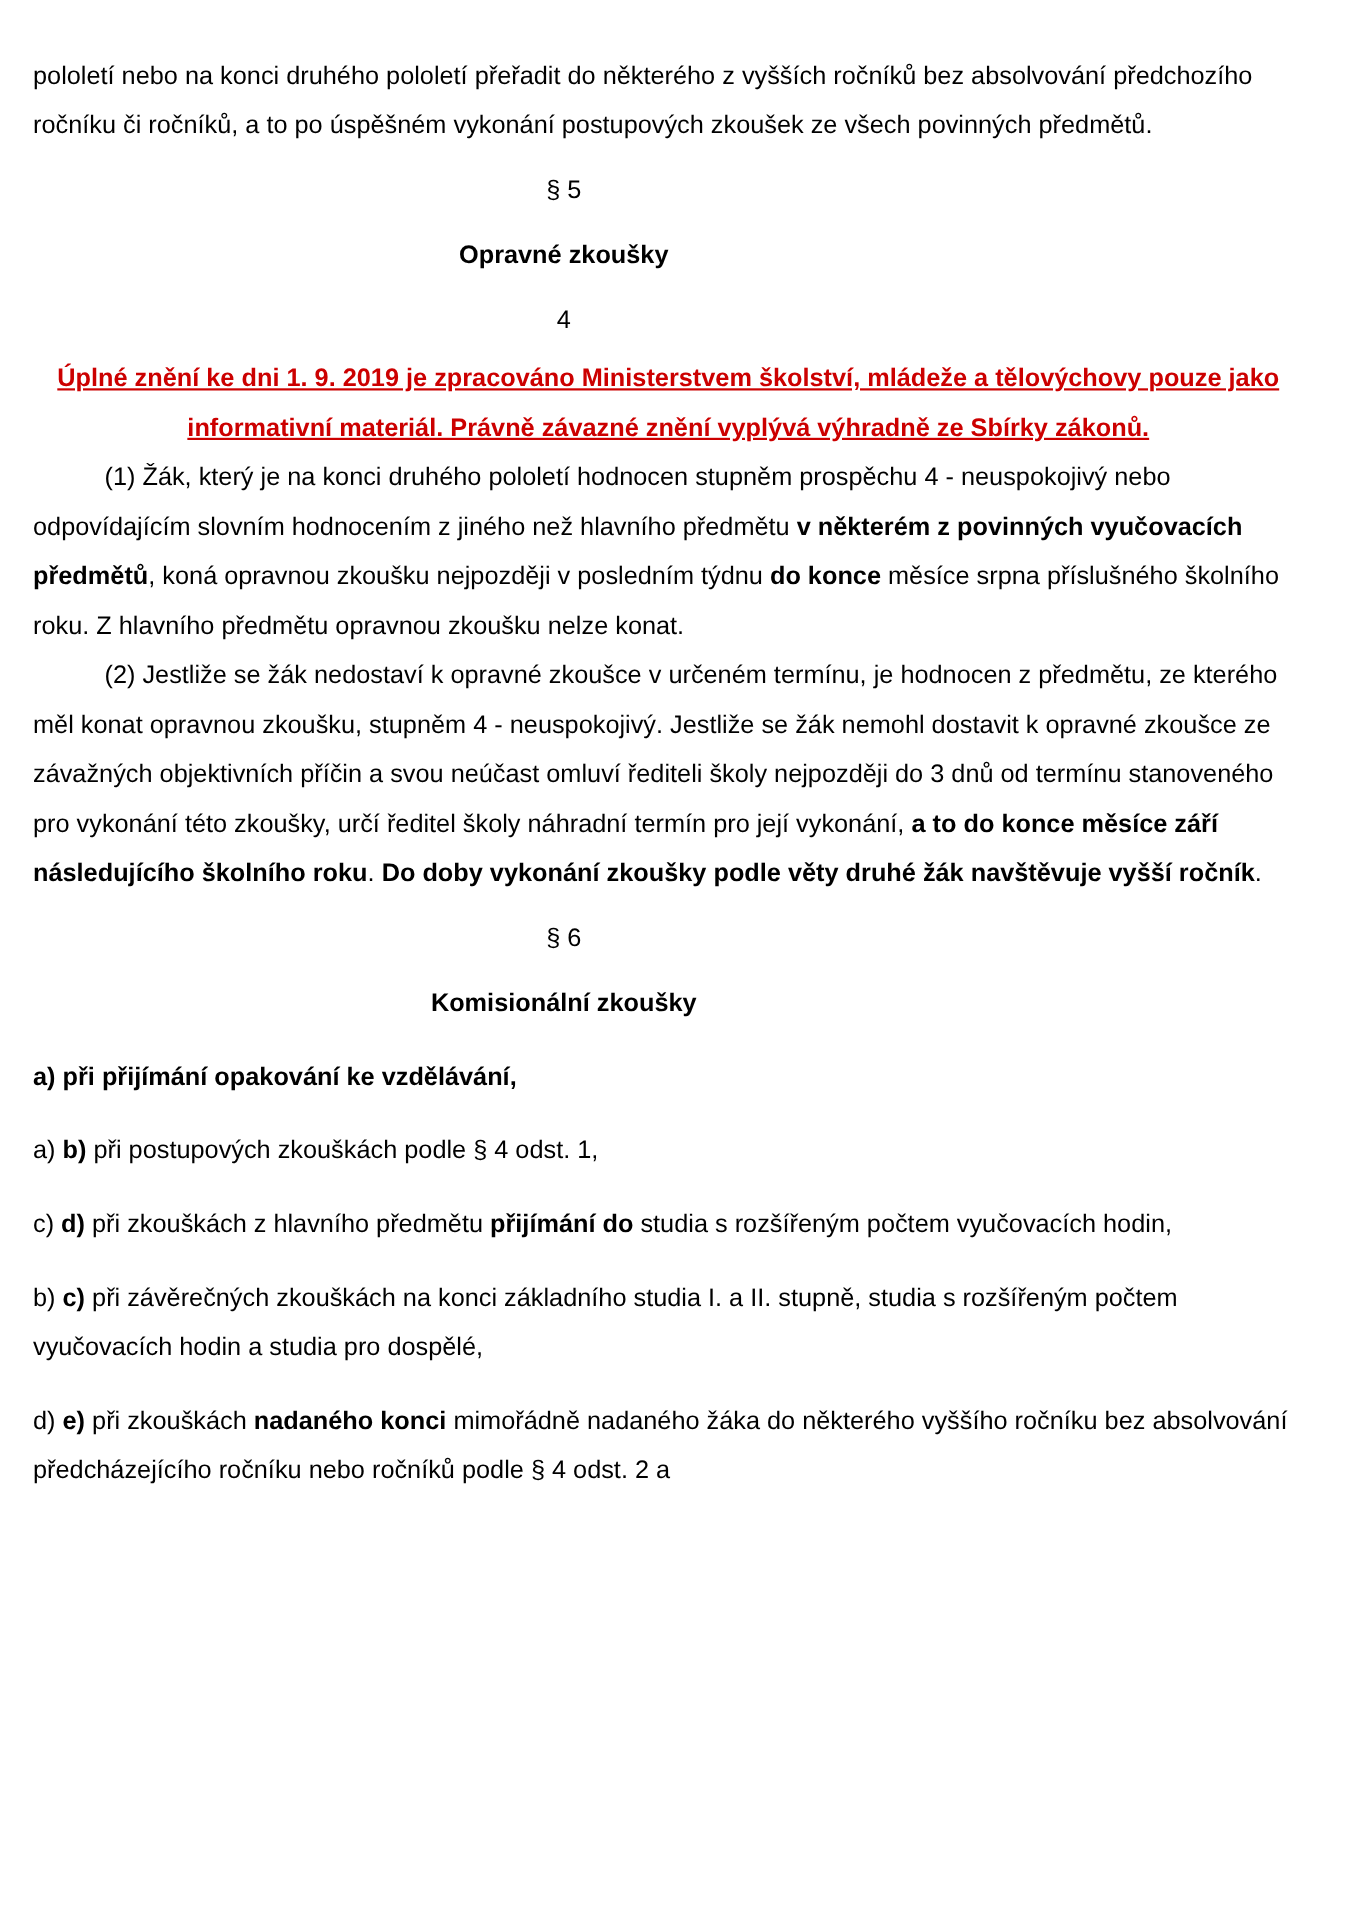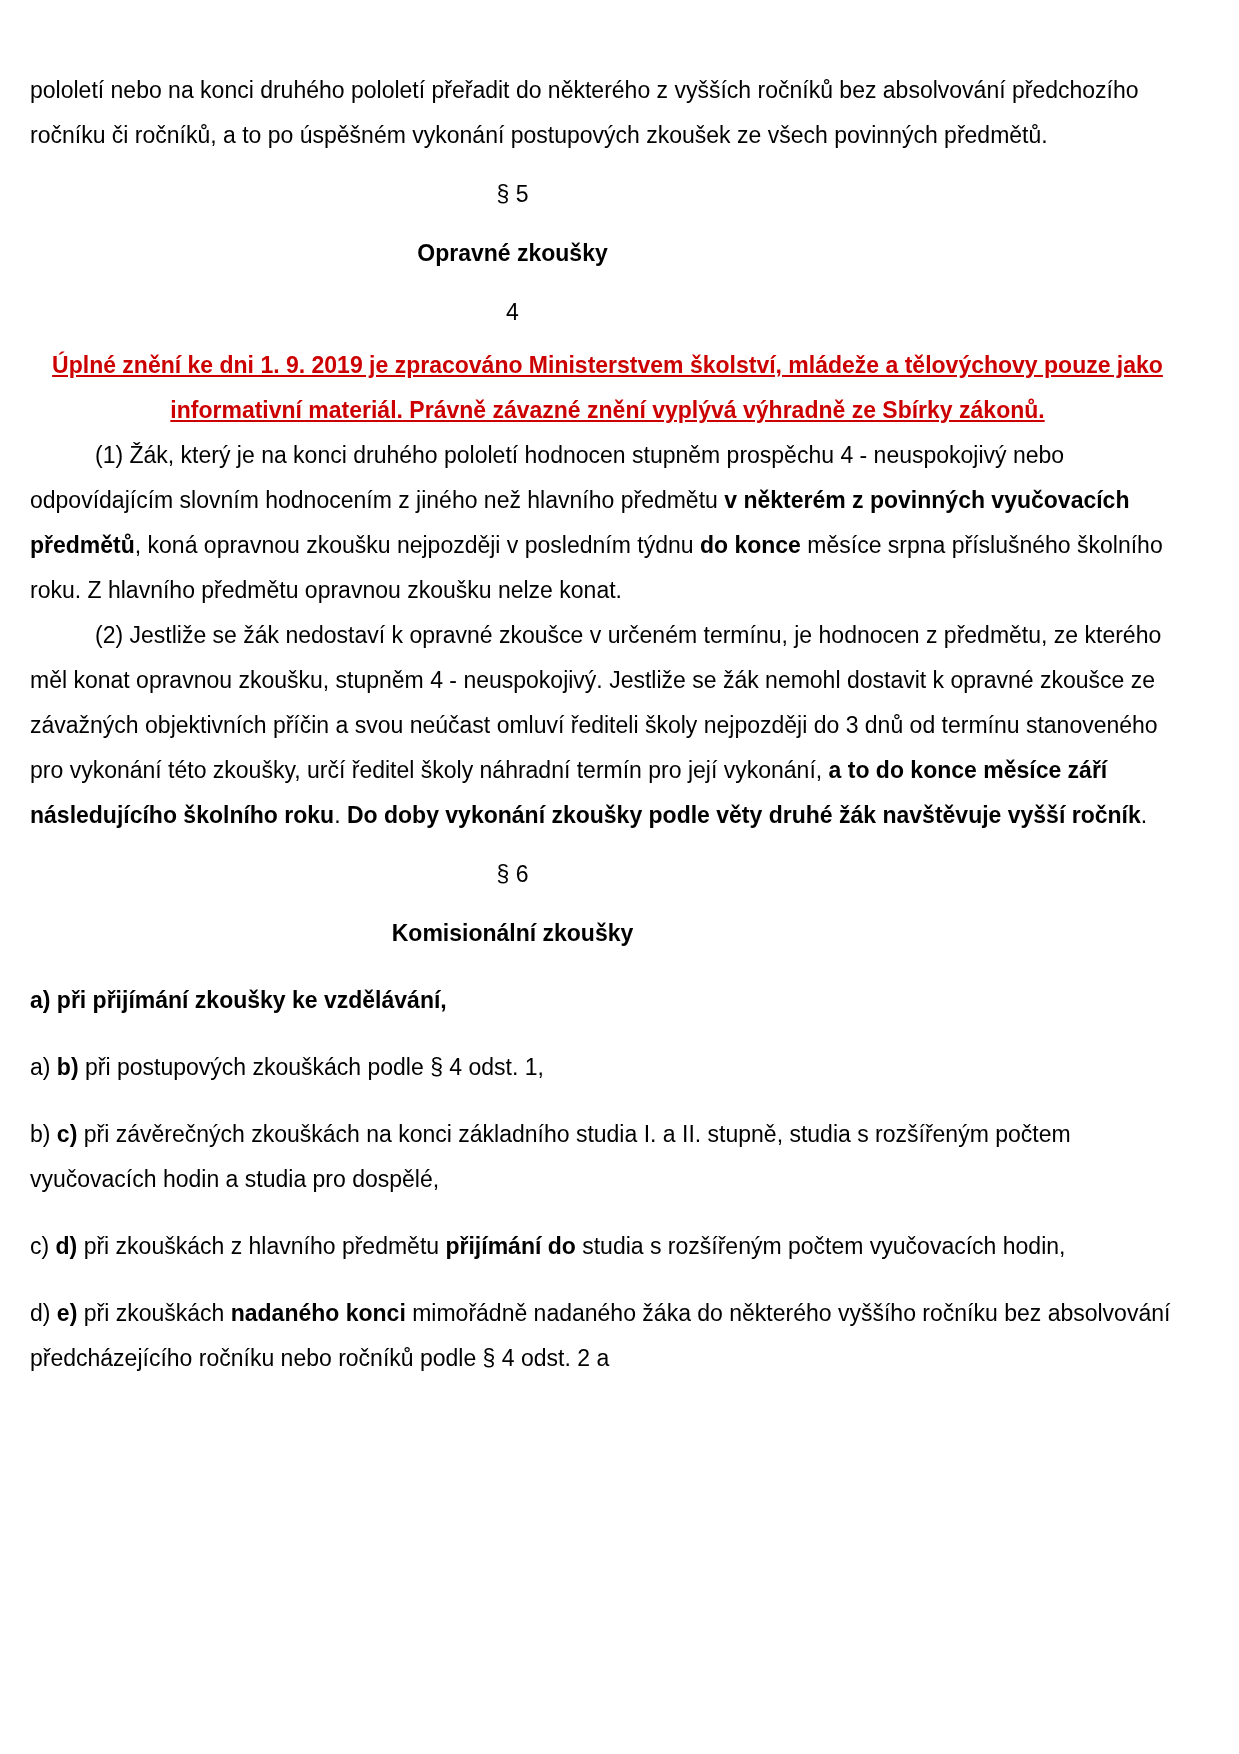--- a/index.html
+++ b/index.html
@@ -4,21 +4,21 @@
 <style>
   * { margin: 0; padding: 0; box-sizing: border-box; }
   html, body { background: #ffffff; }
   body {
     width: 1239px;
     min-height: 1754px;
     font-family: "Liberation Sans", sans-serif;
     color: #000000;
   }
   #doc {
-    padding: 68px 54px 60px 30px;
+    padding: 46px 54px 60px 30px;
     font-size: 23px;
     line-height: 45px;
   }
   p { margin: 0; }
   .para  { text-align: left; }
   .indent { text-indent: 65px; }
   .head {
     text-align: center;
     margin-right: 190px;
     margin-top: 14px;
@@ -40,19 +40,19 @@
   <div id="doc">
       <p class="para"><span>pololetí nebo na konci druhého pololetí přeřadit do některého z vyšších ročníků bez absolvování předchozího ročníku či ročníků, a to po úspěšném vykonání postupových zkoušek ze všech povinných předmětů.</span></p>
       <p class="head"><span>§ 5</span></p>
       <p class="head"><span class="bold">Opravné zkoušky</span></p>
       <p class="head"><span>4</span></p>
       <p class="notice"><span class="bold">Úplné znění ke dni 1. 9. 2019 je zpracováno Ministerstvem školství, mládeže a tělovýchovy pouze jako informativní materiál. Právně závazné znění vyplývá výhradně ze Sbírky zákonů.</span></p>
       <p class="para indent"><span>(1) Žák, který je na konci druhého pololetí hodnocen stupněm prospěchu 4 - neuspokojivý nebo odpovídajícím slovním hodnocením z jiného než hlavního předmětu </span><span class="bold">v některém z povinných vyučovacích předmětů</span><span>, koná opravnou zkoušku nejpozději v posledním týdnu </span><span class="bold">do konce</span><span> měsíce srpna příslušného školního roku. Z hlavního předmětu opravnou zkoušku nelze konat.</span></p>
       <p class="para indent"><span>(2) Jestliže se žák nedostaví k opravné zkoušce v určeném termínu, je hodnocen z předmětu, ze kterého měl konat opravnou zkoušku, stupněm 4 - neuspokojivý. Jestliže se žák nemohl dostavit k opravné zkoušce ze závažných objektivních příčin a svou neúčast omluví řediteli školy nejpozději do 3 dnů od termínu stanoveného pro vykonání této zkoušky, určí ředitel školy náhradní termín pro její vykonání, </span><span class="bold">a to do konce měsíce září následujícího školního roku</span><span>. </span><span class="bold">Do doby vykonání zkoušky podle věty druhé žák navštěvuje vyšší ročník</span><span>.</span></p>
       <p class="head"><span>§ 6</span></p>
       <p class="head"><span class="bold">Komisionální zkoušky</span></p>
-      <p class="para item"><span class="bold">a) při přijímání zkoušky ke vzdělávání,</span></p>
+      <p class="para item"><span class="bold">a) při přijímání opakování ke vzdělávání,</span></p>
       <p class="para item"><span>a) </span><span class="bold">b)</span><span> při postupových zkouškách podle § 4 odst. 1,</span></p>
+      <p class="para item"><span>c) </span><span class="bold">d)</span><span> při zkouškách z hlavního předmětu </span><span class="bold">přijímání do</span><span> studia s rozšířeným počtem vyučovacích hodin,</span></p>
       <p class="para item"><span>b) </span><span class="bold">c)</span><span> při závěrečných zkouškách na konci základního studia I. a II. stupně, studia s rozšířeným počtem vyučovacích hodin a studia pro dospělé,</span></p>
-      <p class="para item"><span>c) </span><span class="bold">d)</span><span> při zkouškách z hlavního předmětu </span><span class="bold">přijímání do</span><span> studia s rozšířeným počtem vyučovacích hodin,</span></p>
       <p class="para item"><span>d) </span><span class="bold">e)</span><span> při zkouškách </span><span class="bold">nadaného konci</span><span> mimořádně nadaného žáka do některého vyššího ročníku bez absolvování předcházejícího ročníku nebo ročníků podle § 4 odst. 2 a</span></p>
     </div>
 </main>
 
 </body></html>

